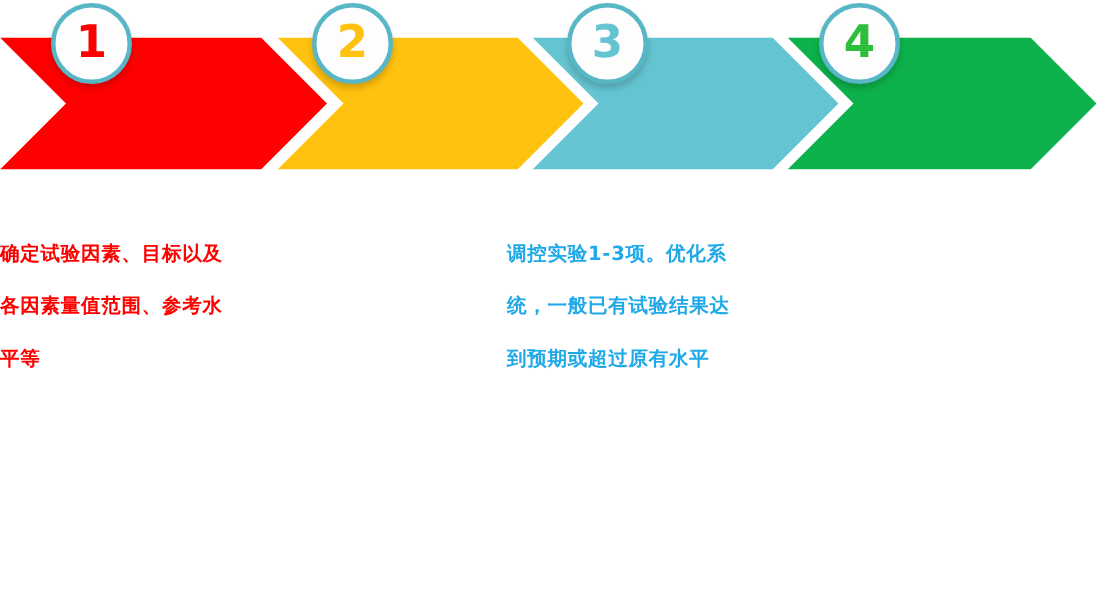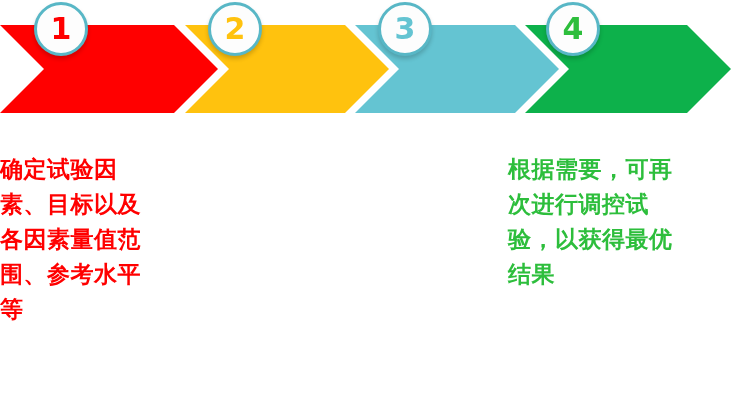--- a/index.html
+++ b/index.html
@@ -90,21 +90,21 @@
   #descriptions {
     position: absolute;
     left: 0;
     top: 152px;
     width: 731px;
     height: 250px;
   }
   .desc-column {
     position: absolute;
     top: 0;
-    font-size: 23px;
+    font-size: 13px;
     font-weight: bold;
     line-height: 35px;
     letter-spacing: 0.5px;
     word-break: break-all;
   }
   #desc-column-1 { left: 0px;   width: 158px; }
   #desc-column-2 { left: 168px; width: 158px; }
   #desc-column-3 { left: 338px; width: 158px; }
   #desc-column-4 { left: 508px; width: 166px; }
 </style>
@@ -151,14 +151,14 @@
     <span class="step-badge-number" style="color:#64C4D2">3</span>
   </div>
   <div class="step-badge" id="step-badge-4">
     <span class="step-badge-number" style="color:#2DBE3C">4</span>
   </div>
 
 </div>
 
 <div id="descriptions">
   <div class="desc-column" id="desc-column-1" style="color:#FF0000">确定试验因素、目标以及各因素量值范围、参考水平等</div>
-  <div class="desc-column" id="desc-column-4" style="color:#2DBE3C">根据需要，可再次进行调控试验，以获得最优结果</div>
+  <div class="desc-column" id="desc-column-3" style="color:#20A9E8">调控实验1-3项。优化系统，一般已有试验结果达到预期或超过原有水平</div>
 </div>
 
 </body></html>

